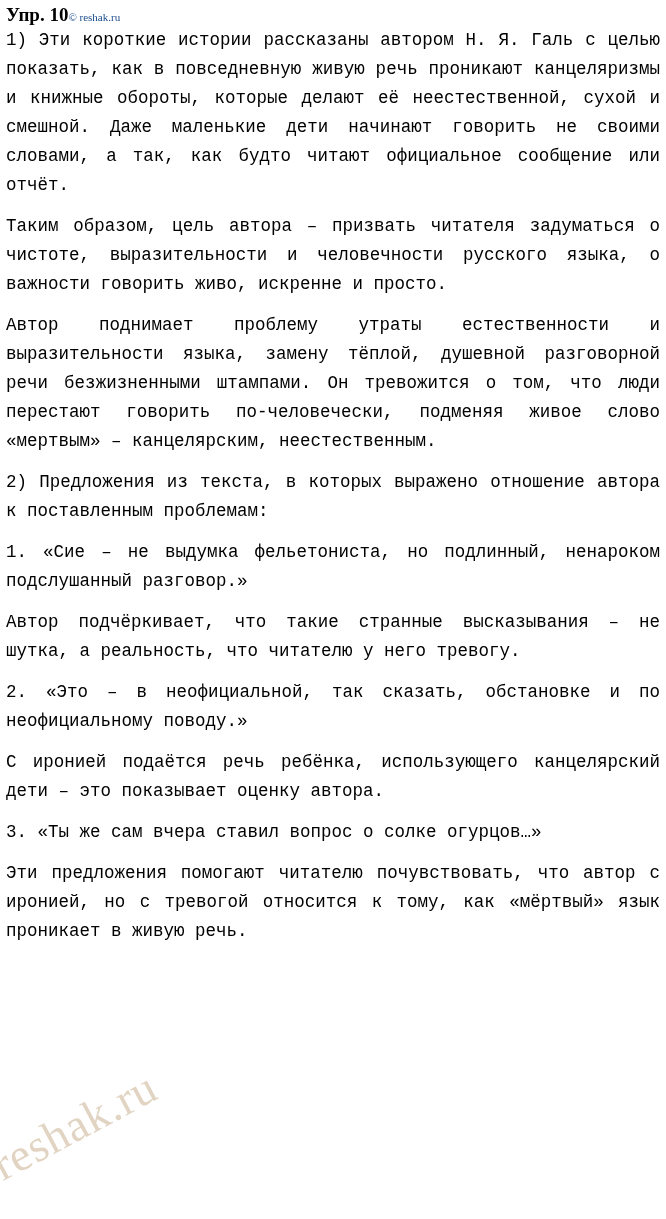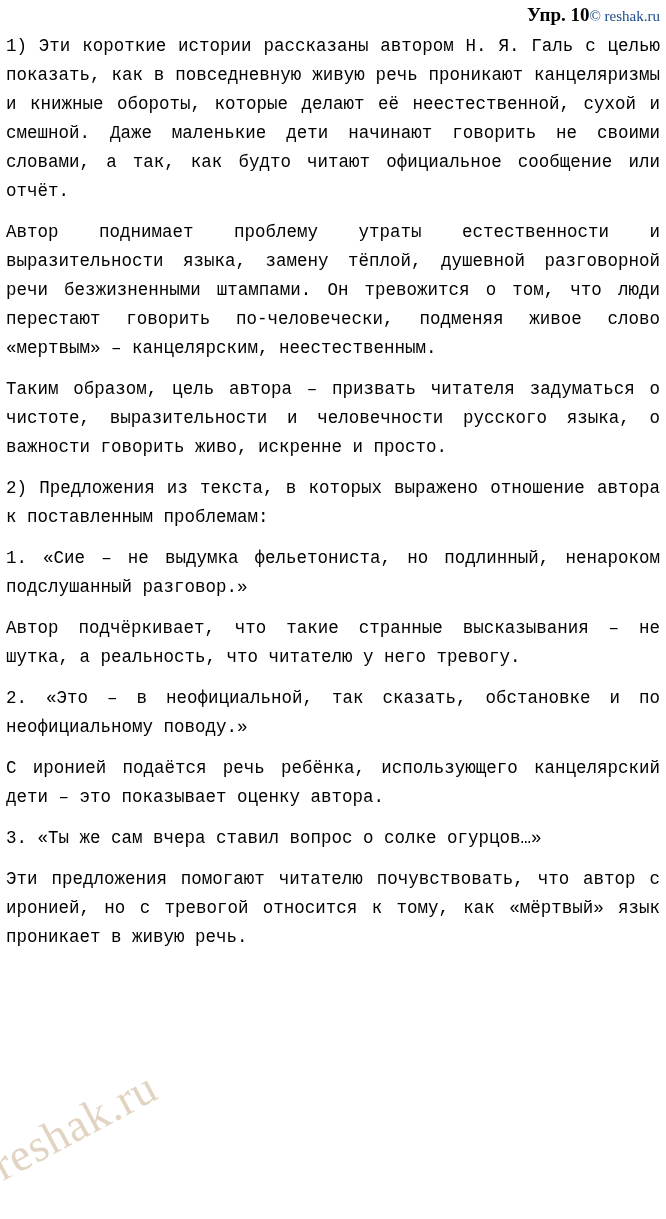--- a/index.html
+++ b/index.html
@@ -18,34 +18,33 @@
   .page {
     position: relative;
     width: 666px;
     height: 1219px;
     box-sizing: border-box;
     padding: 4px 4px 0 4px;
   }
   .header {
     display: flex;
     align-items: baseline;
-    justify-content: flex-end;
+    justify-content: flex-start;
     padding: 0 2px;
-    margin-bottom: 6px;
   }
   .header-title {
     font-family: "Liberation Serif", serif;
     font-weight: bold;
     font-size: 19px;
     line-height: 22px;
     color: #000;
   }
   .header-copyright {
     font-family: "Liberation Serif", serif;
-    font-size: 15px;
+    font-size: 11px;
     line-height: 18px;
     color: #1a4b8c;
   }
   .content {
     position: relative;
     z-index: 2;
     font-family: Liberation Mono, monospace;
   }
   p.para {
     margin: 0 0 12px 0;
@@ -82,22 +81,22 @@
 
   <div class="header">
     <div class="header-title">Упр. 10</div>
     <div class="header-copyright">© reshak.ru</div>
   </div>
 
   <div class="watermark">reshak.ru</div>
 
   <div class="content">
     <p class="para">1) Эти короткие истории рассказаны автором Н. Я. Галь с целью показать, как в повседневную живую речь проникают канцеляризмы и книжные обороты, которые делают её неестественной, сухой и смешной. Даже маленькие дети начинают говорить не своими словами, а так, как будто читают официальное сообщение или отчёт.</p>
+    <p class="para">Таким образом, цель автора – призвать читателя задуматься о чистоте, выразительности и человечности русского языка, о важности говорить живо, искренне и просто.</p>
     <p class="para">Автор поднимает проблему утраты естественности и выразительности языка, замену тёплой, душевной разговорной речи безжизненными штампами. Он тревожится о том, что люди перестают говорить по-человечески, подменяя живое слово «мертвым» – канцелярским, неестественным.</p>
-    <p class="para">Таким образом, цель автора – призвать читателя задуматься о чистоте, выразительности и человечности русского языка, о важности говорить живо, искренне и просто.</p>
     <p class="para">2) Предложения из текста, в которых выражено отношение автора к поставленным проблемам:</p>
     <p class="para">1. «Сие – не выдумка фельетониста, но подлинный, ненароком подслушанный разговор.»</p>
     <p class="para">Автор подчёркивает, что такие странные высказывания – не шутка, а реальность, что читателю у него тревогу.</p>
     <p class="para">2. «Это – в неофициальной, так сказать, обстановке и по неофициальному поводу.»</p>
     <p class="para">С иронией подаётся речь ребёнка, использующего канцелярский дети – это показывает оценку автора.</p>
     <p class="para">3. «Ты же сам вчера ставил вопрос о солке огурцов…»</p>
     <p class="para">Эти предложения помогают читателю почувствовать, что автор с иронией, но с тревогой относится к тому, как «мёртвый» язык проникает в живую речь.</p>
   </div>
 
 </div>

